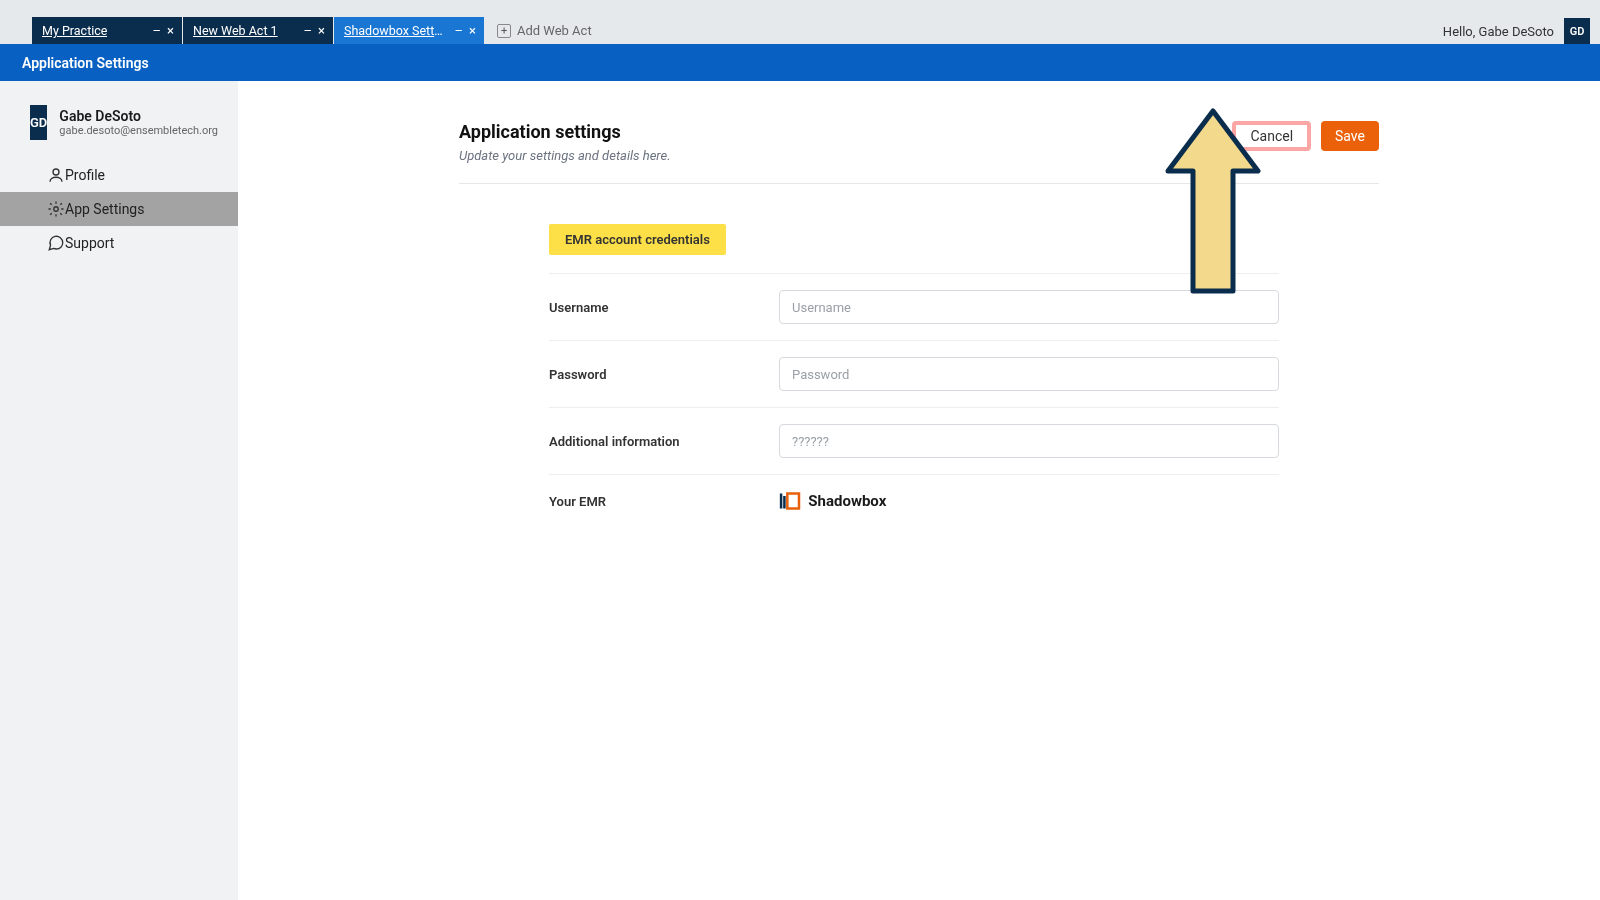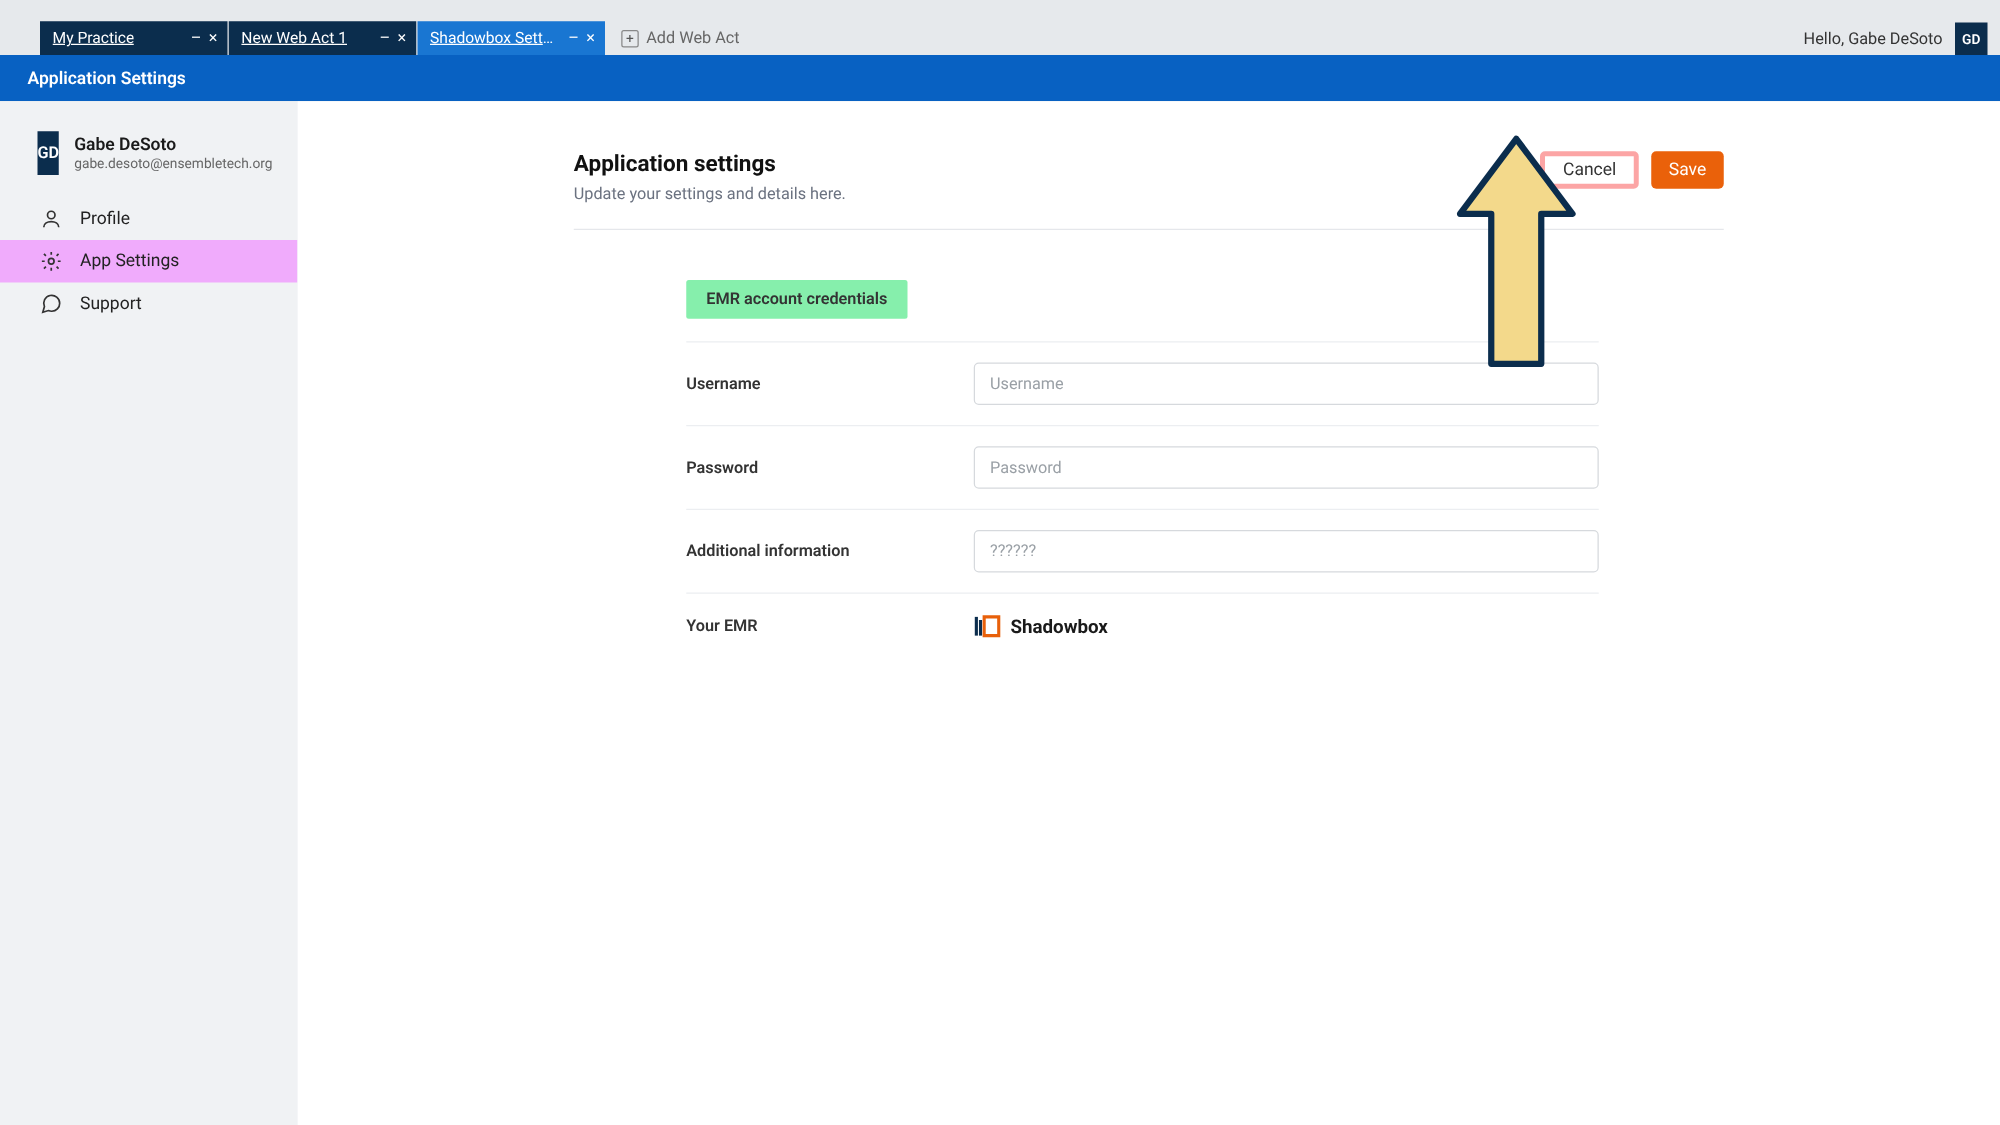--- a/index.html
+++ b/index.html
@@ -105,46 +105,46 @@
     align-items: center;
     padding: 0 20px 18px 30px;
     gap: 12px;
   }
   .avatar-med {
     width: 35px; height: 35px; background:#0b2d4d; color:#fff; display:flex; align-items:center; justify-content:center; font-size:13px; font-weight:600;
   }
   .usercard .uname { font-size: 14px; font-weight:600; color:#1a1a1a; }
   .usercard .uemail { font-size: 11px; color:#666; }
   .navitem {
-    display:flex; align-items:center; gap:14px;
-    padding: 8px 20px 8px 32px;
+    display:flex; align-items:center; 
+    padding: 8px 20px 8px 47px;
     font-size: 14px; color:#222;
     cursor:pointer;
   }
-  .navitem.active { background:#f0abfc; }
+  .navitem.active { background:#a3a3a3; }
   .navitem svg { width:18px; height:18px; stroke:#333; fill:none; stroke-width:1.8; }
 
   .content {
     flex:1;
     background:#fff;
     padding: 40px 60px 40px 60px;
     position: relative;
     overflow:hidden;
   }
   .content-inner {
     max-width: 920px;
     margin: 0 auto;
   }
   .page-head {
     display:flex; justify-content:space-between; align-items:flex-start;
     border-bottom:1px solid #e5e7eb;
     padding-bottom: 20px;
   }
   .page-head h1 { font-size:18px; font-weight:700; color:#111; margin-bottom:6px;}
-  .page-head p { font-size:13px; color:#6b7280; }
+  .page-head p { font-size:13px; color:#6b7280;font-style:italic; }
   .page-actions { display:flex; gap:10px; }
   .btn {
     height:30px; padding:0 14px; font-size:14px; border-radius:4px; cursor:pointer; display:flex; align-items:center;
   }
   .btn-outline { background:#fff; border:4px solid #fca5a5; color:#333; }
   .btn-primary { background:#e8600a; background:#e86a0a; background:#e85f00; border:none; color:#fff; }
   .btn-primary { background:#e8600a; }
   .btn-primary { background:#e8600e; }
   .btn-primary { background:#e65f00; }
   .btn-primary { background:#e8620e; }
@@ -156,21 +156,21 @@
     display:inline-block;
     background:#f6c6b0;
     background:#f5c7b2;
     background:#f6c8b4;
     color:#333;
     font-size:13px;
     font-weight:600;
     padding:8px 16px;
     border-radius:2px;
   }
-  .section-pill { background:#86efac; }
+  .section-pill { background:#fde047; }
 
   .fieldrow {
     display:flex; align-items:center;
     padding: 16px 0;
     border-bottom:1px solid #eceef1;
   }
   .fieldrow:first-of-type { border-top:1px solid #eceef1; margin-top:18px;}
   .fieldrow .flabel { width:230px; font-size:13px; font-weight:600; color:#333; }
   .fieldrow input[type=text], .fieldrow input[type=password] {
     flex:1; height:34px; border:1px solid #d6d9dd; border-radius:4px; padding:0 12px; font-size:13px; color:#333;

